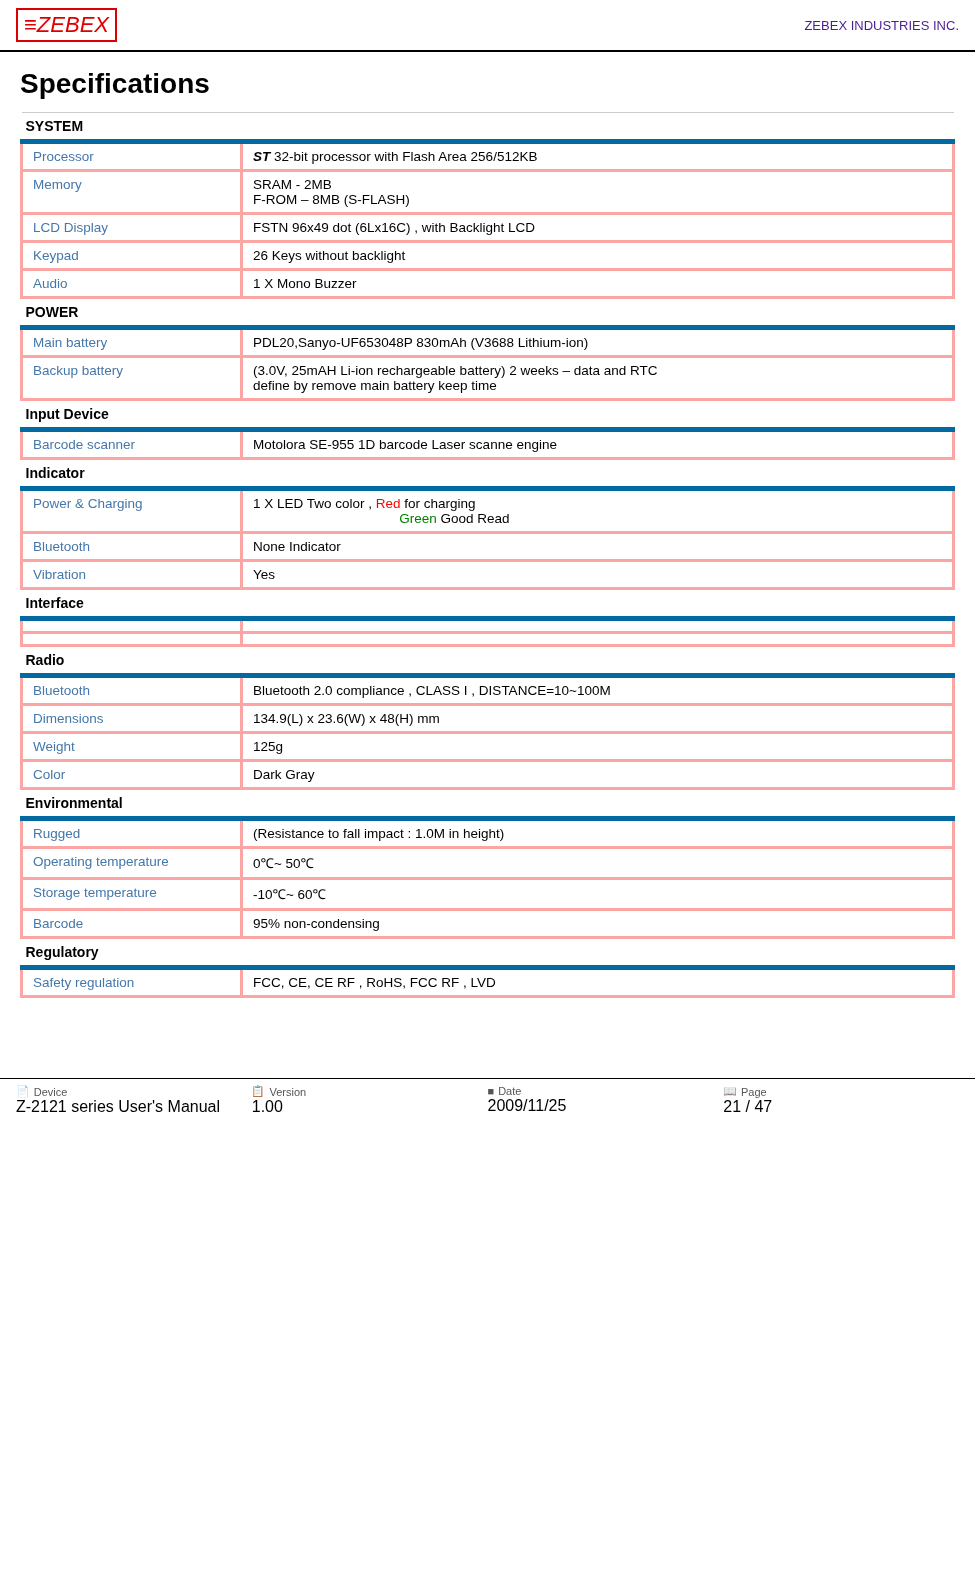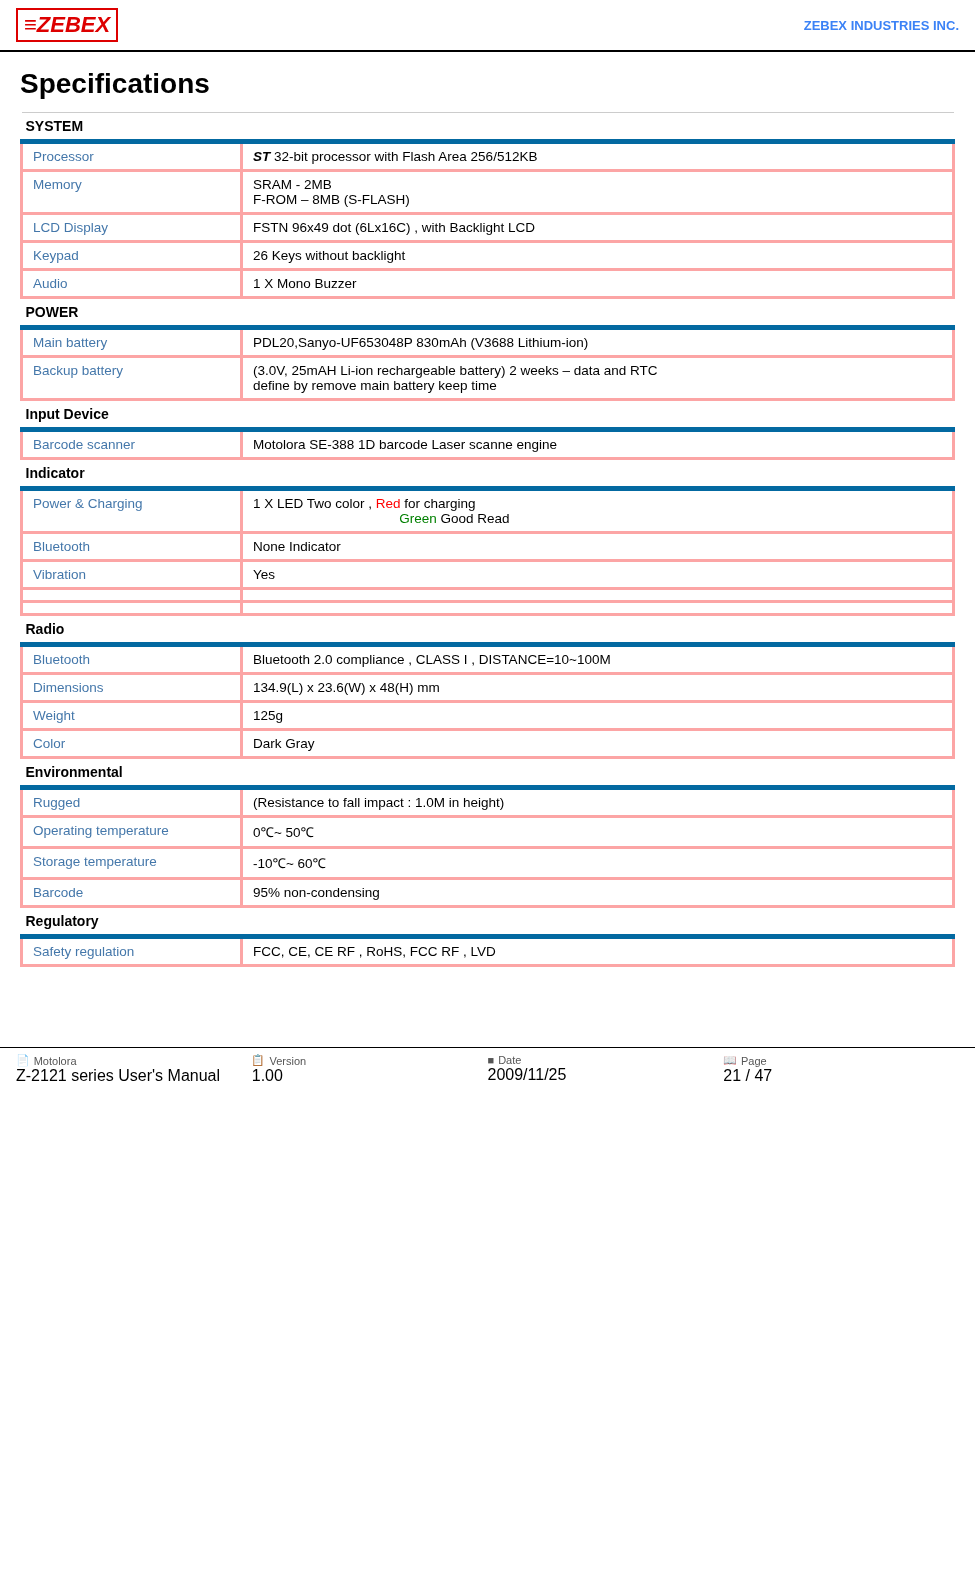--- a/index.html
+++ b/index.html
@@ -12,33 +12,33 @@
     }
     .header {
       display: flex;
       justify-content: space-between;
       align-items: center;
       padding: 8px 16px;
       border-bottom: 2px solid #000;
     }
     .logo {
       font-size: 22px;
-      font-weight: bold;
+      font-weight: normal;
       color: #d00;
       font-style: italic;
     }
     .logo span {
       display: inline-block;
       border: 2px solid #d00;
       padding: 2px 6px;
     }
     .company-name {
       font-size: 13px;
-      font-weight: bold;
-      color: #3b82f6;
+      font-weight: normal;
+      color: #4c1d95;
     }
     .page-title {
       font-size: 28px;
       font-weight: bold;
       padding: 16px 20px 12px 20px;
     }
     .content {
       padding: 0 20px 20px 20px;
     }
     table {
@@ -138,36 +138,39 @@
         </tr>
         <tr>
           <td class="label-col">Backup battery</td>
           <td class="value-col">(3.0V, 25mAH Li-ion rechargeable battery) 2 weeks – data and RTC<br>define by remove main battery keep time</td>
         </tr>
         <tr class="section-header">
           <td colspan="2">Input Device</td>
         </tr>
         <tr>
           <td class="label-col">Barcode scanner</td>
-          <td class="value-col">Motolora SE-388 1D barcode Laser scanne engine</td>
+          <td class="value-col">Motolora SE-955 1D barcode Laser scanne engine</td>
         </tr>
         <tr class="section-header">
           <td colspan="2">Indicator</td>
         </tr>
         <tr>
           <td class="label-col">Power &amp; Charging</td>
           <td class="value-col">1 X LED Two color , <span class="red">Red</span> for charging<br>&nbsp;&nbsp;&nbsp;&nbsp;&nbsp;&nbsp;&nbsp;&nbsp;&nbsp;&nbsp;&nbsp;&nbsp;&nbsp;&nbsp;&nbsp;&nbsp;&nbsp;&nbsp;&nbsp;&nbsp;&nbsp;&nbsp;&nbsp;&nbsp;&nbsp;&nbsp;&nbsp;&nbsp;&nbsp;&nbsp;&nbsp;&nbsp;&nbsp;&nbsp;&nbsp;&nbsp;&nbsp;&nbsp;&nbsp;<span class="green">Green</span> Good Read</td>
         </tr>
         <tr>
           <td class="label-col">Bluetooth</td>
           <td class="value-col">None Indicator</td>
         </tr>
         <tr>
           <td class="label-col">Vibration</td>
           <td class="value-col">Yes</td>
+        </tr>
+        <tr class="section-header">
+          <td colspan="2">Interface</td>
         </tr>
         <tr>
           <td class="label-col"></td>
           <td class="value-col"></td>
         </tr>
         <tr>
           <td class="label-col"></td>
           <td class="value-col"></td>
         </tr>
         <tr class="section-header">
@@ -216,21 +219,21 @@
           <td class="value-col">FCC, CE, CE RF , RoHS, FCC RF , LVD</td>
         </tr>
       </tbody>
   </table>
 </div>
 
 <div class="footer">
   <div class="footer-cell">
     <div class="footer-label">
       <span>📄</span>
-      <span>Motolora</span>
+      <span>Device</span>
     </div>
     <div class="footer-value">Z-2121 series User's Manual</div>
   </div>
   <div class="footer-cell">
     <div class="footer-label">
       <span>📋</span>
       <span>Version</span>
     </div>
     <div class="footer-value">1.00</div>
   </div>

